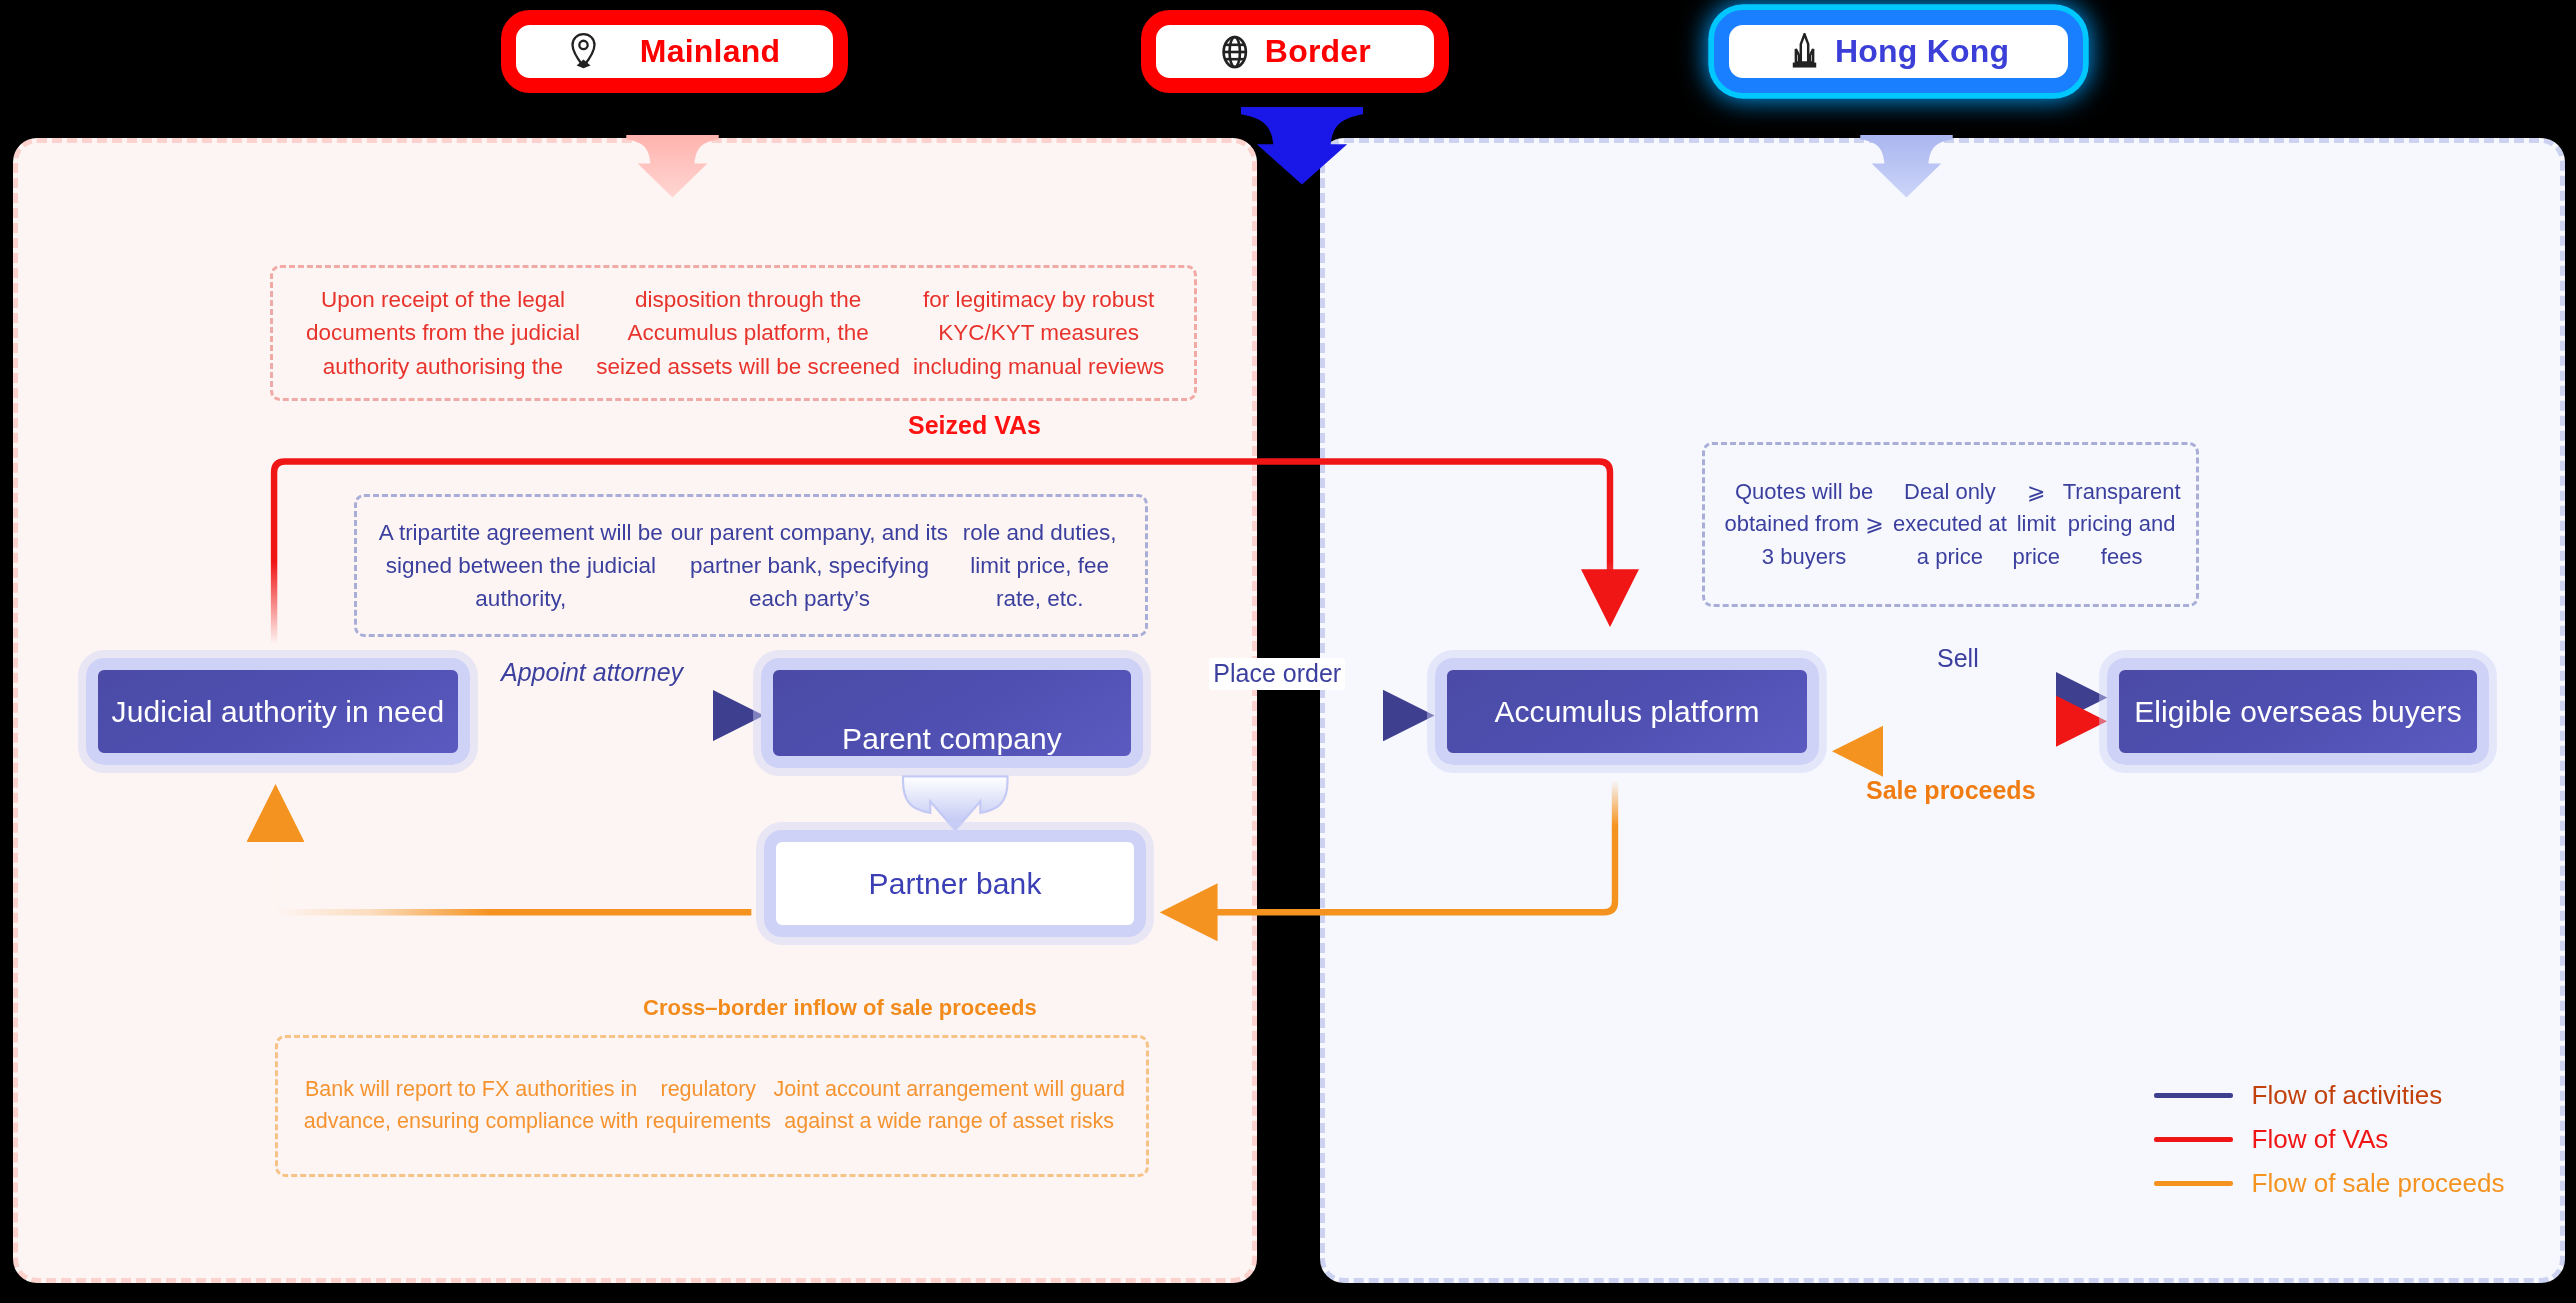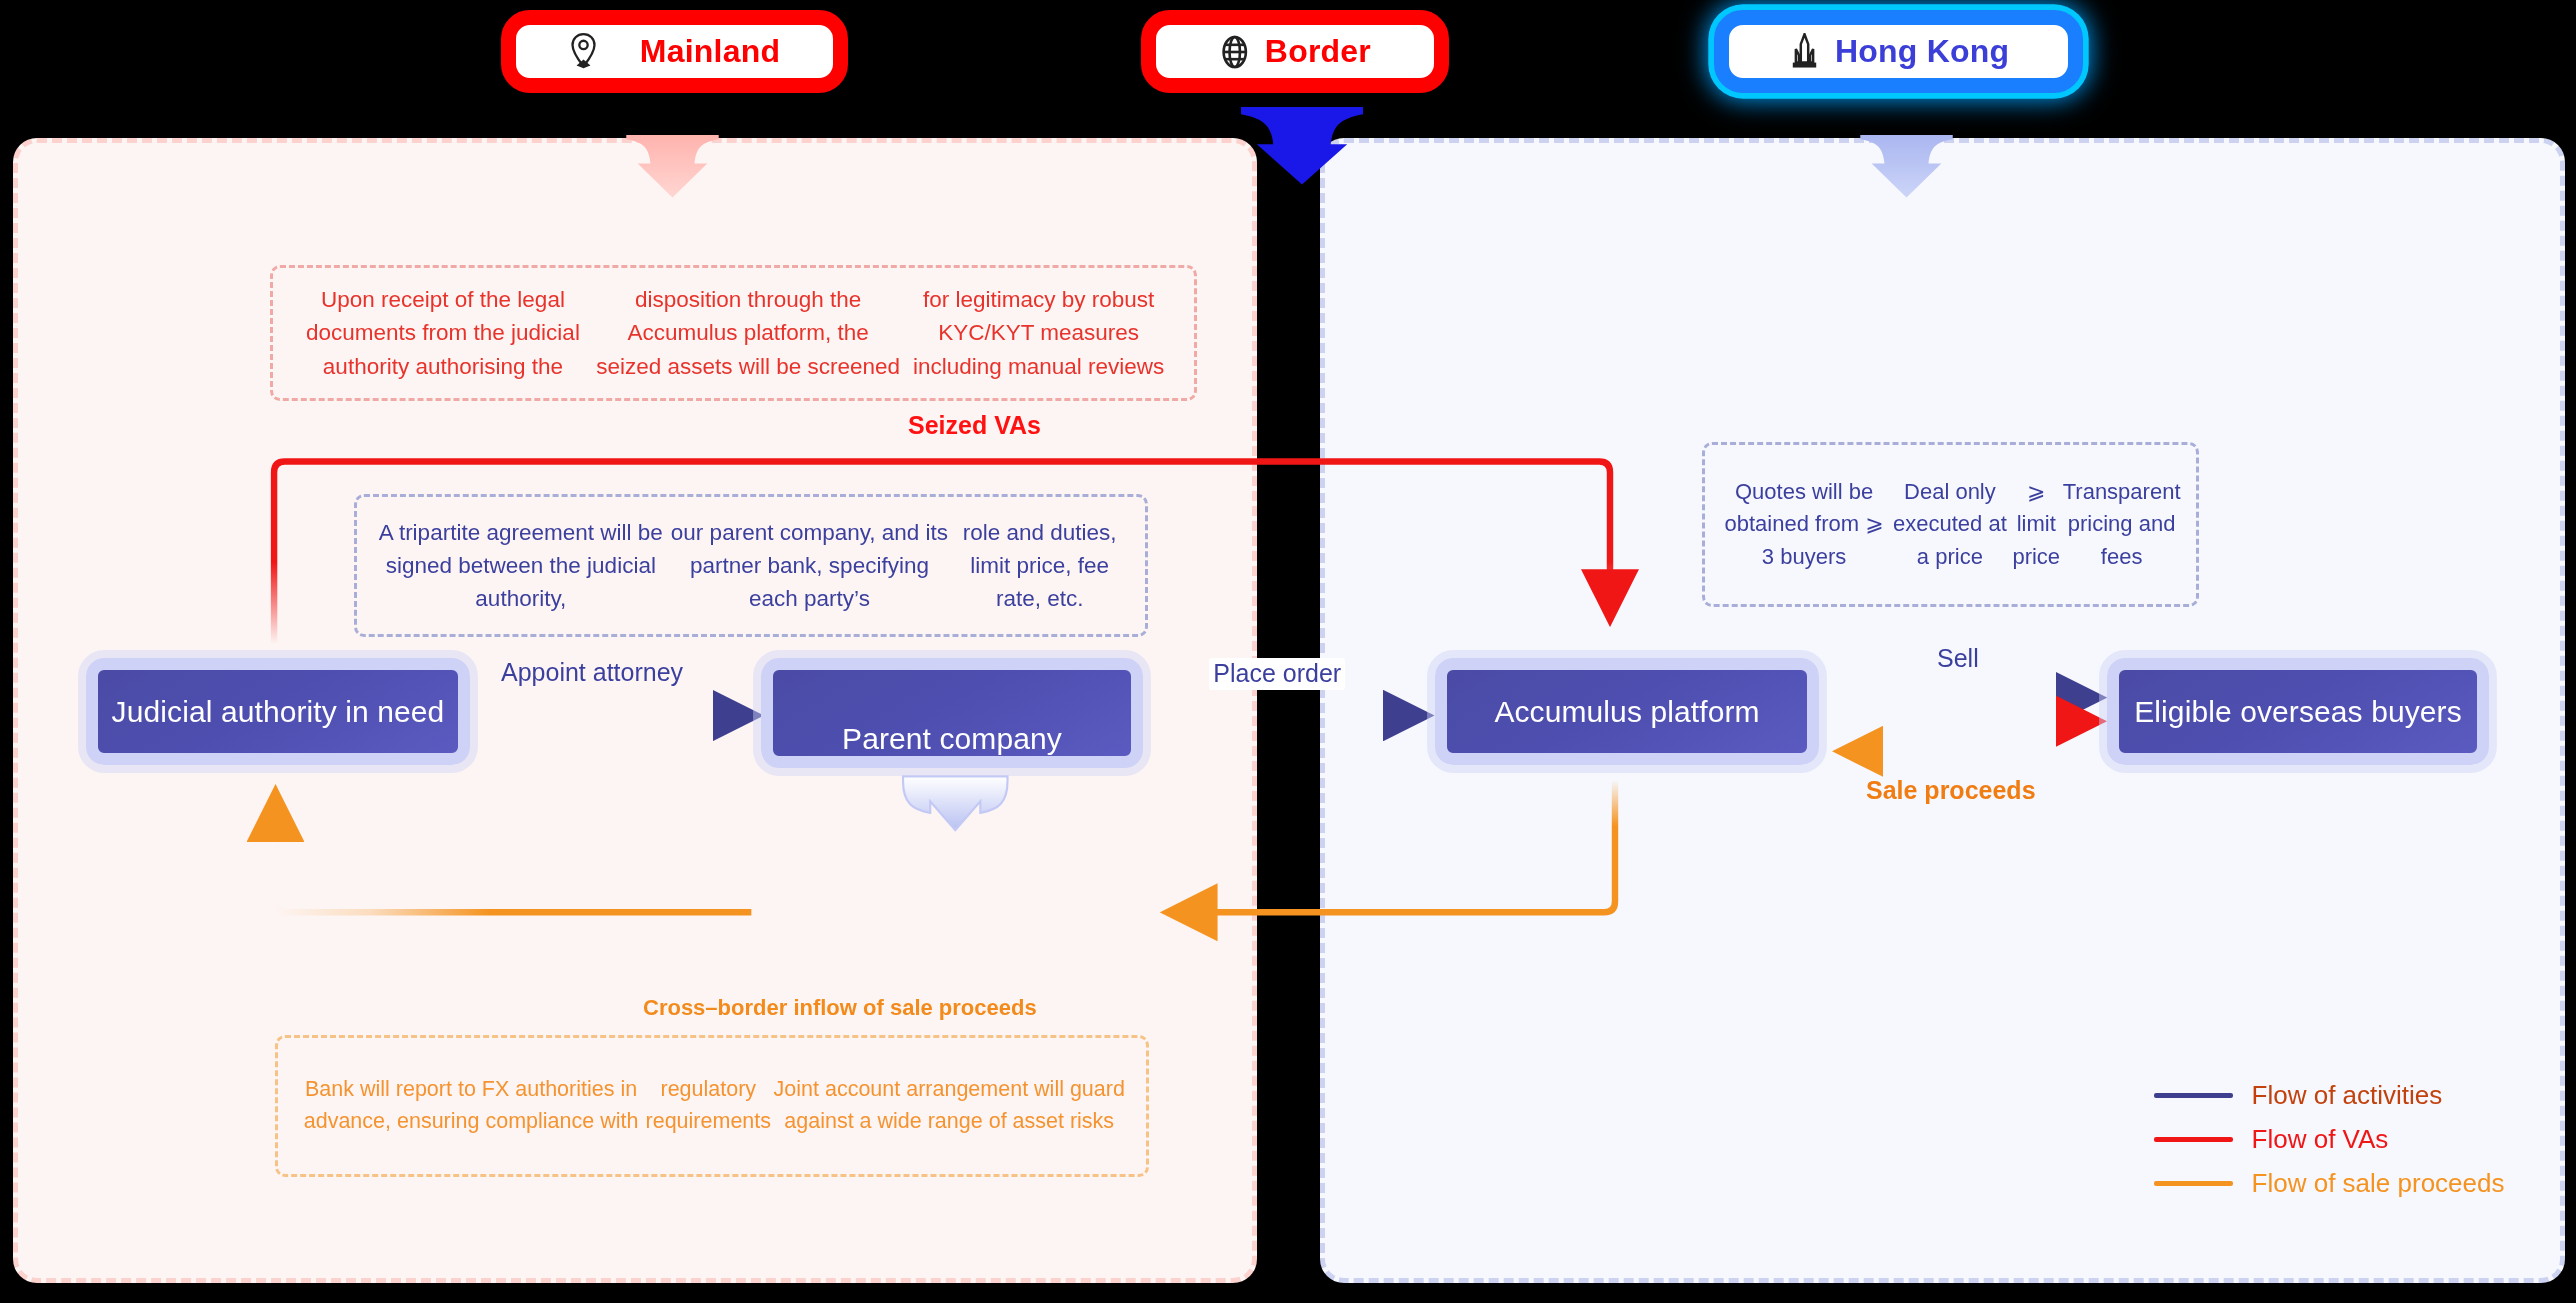--- a/index.html
+++ b/index.html
@@ -70,21 +70,21 @@
   #node-buyers{left:2107px;top:658px;width:382px;height:107px;}
   #node-bank{left:764px;top:830px;width:382px;height:107px;}
 
   
   .elabel{position:absolute;z-index:30;font-size:25px;white-space:nowrap;}
   .l-blue{color:#3b3f9e;}
   .l-red{color:#ff1111;font-weight:600;margin-left:30px;}
   .l-orange{color:#f07c12;font-weight:600;}
   .l-orange2{color:#f38b1c;font-weight:600;font-size:22px;}
 
-  #lab-appoint{left:501px;top:658px;}
+  #lab-appoint{left:501px;top:658px;font-style:italic;}
   #lab-place{left:1209px;top:658px;background:#fff;padding:1.4px 4.3px;border-radius:2.9px;}
   #lab-sell{left:1937px;top:644px;}
   #lab-sale{left:1866px;top:776px;}
   #lab-seized{left:878px;top:411px;}
   #lab-cross{left:643px;top:995px;}
 
   
   .legend{position:absolute;left:2154px;top:1073px;z-index:35;}
   .lrow{display:flex;align-items:center;height:44px;}
   .lline{width:79px;height:5px;border-radius:2.1px;margin-right:18.6px;}
@@ -261,20 +261,23 @@
     </div>
   <div class="node node-fill" id="node-parent">
     <span>Parent company</span>
     </div>
   <div class="node node-fill" id="node-accumulus">
     <span>Accumulus platform</span>
     </div>
   <div class="node node-fill" id="node-buyers">
     <span>Eligible overseas buyers</span>
     </div>
+  <div class="node node-white" id="node-bank">
+    <span>Partner bank</span>
+    </div>
 
   <div class="elabel l-blue" id="lab-appoint">Appoint attorney</div>
   <div class="elabel l-blue" id="lab-place">Place order</div>
   <div class="elabel l-blue" id="lab-sell">Sell</div>
   <div class="elabel l-orange" id="lab-sale">Sale proceeds</div>
   <div class="elabel l-red" id="lab-seized">Seized VAs</div>
   <div class="elabel l-orange2" id="lab-cross">Cross–border inflow of sale proceeds</div>
 
   <div class="legend">
     <div class="lrow">

